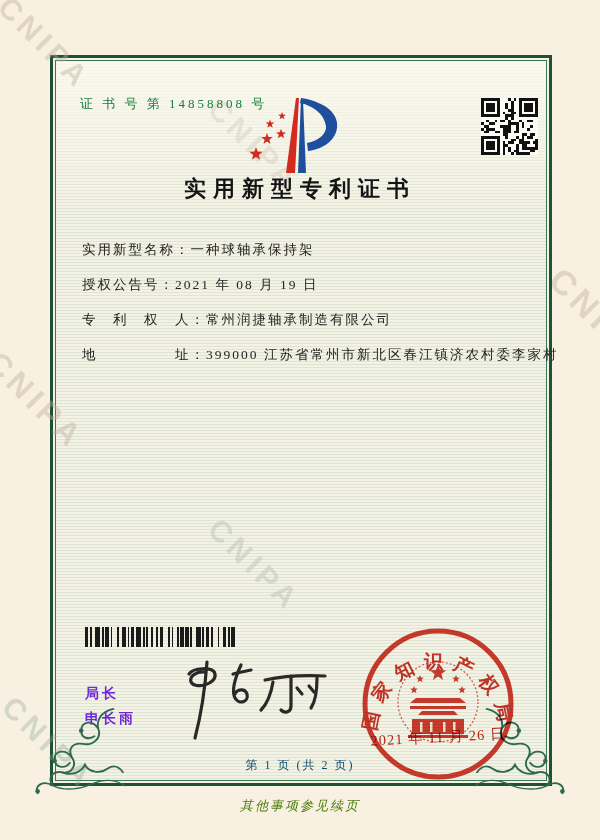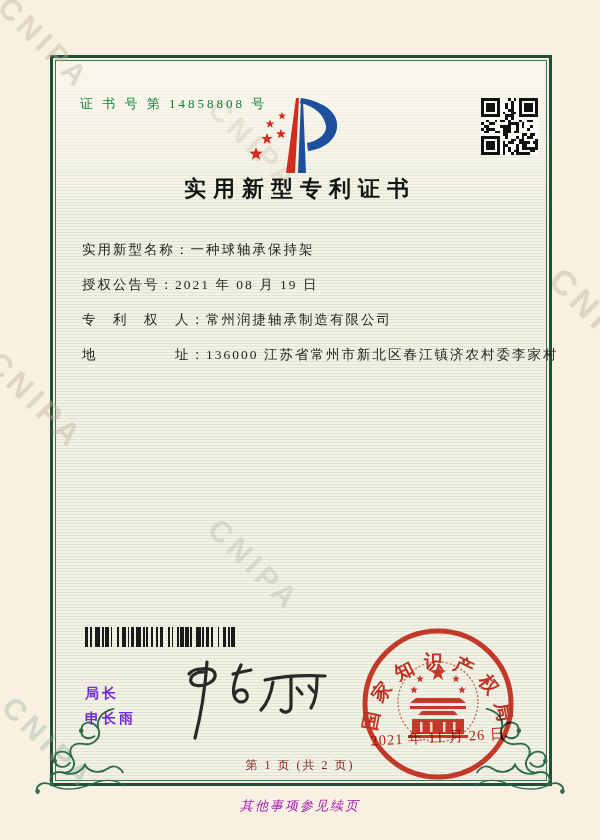--- a/index.html
+++ b/index.html
@@ -62,23 +62,23 @@
 
   
   .seal{position:absolute;left:360px;top:626px;width:156px;height:156px;
     mix-blend-mode:multiply;opacity:.93;}
   .seal-date{position:absolute;left:368px;top:728px;width:140px;text-align:center;
     font-size:14.5px;letter-spacing:1px;color:#c2271c;transform:rotate(-3deg);
     mix-blend-mode:multiply;}
 
   
   .page-num{position:absolute;left:0;top:757px;width:100%;text-align:center;
-    font-size:12px;letter-spacing:2px;color:#7f1d1d;}
+    font-size:12px;letter-spacing:2px;color:#0c4a6e;}
   .cont-note{position:absolute;left:0;top:797px;width:100%;text-align:center;
-    font-size:13px;letter-spacing:2px;font-style:italic;color:#a21caf;}
+    font-size:13px;letter-spacing:2px;font-style:italic;color:#4d7c0f;}
 </style>
 </head>
 <body>
 
 <div class="page">
 
   <div class="cert-border">
     <div class="cert-inner"></div>
   </div>
 
@@ -253,21 +253,21 @@
       <rect x="16" y="20" width="1" height="1" fill="#111"></rect>
       <rect x="17" y="20" width="1" height="1" fill="#111"></rect>
     </svg>
 
   <h1 class="title">实用新型专利证书</h1>
 
   <div class="fields">
     <div class="field-row"><span class="flabel">实用新型名称：</span><span class="fvalue">一种球轴承保持架</span></div>
     <div class="field-row"><span class="flabel">授权公告号：</span><span class="fvalue">2021 年 08 月 19 日</span></div>
     <div class="field-row"><span class="flabel">专　利　权　人：</span><span class="fvalue">常州润捷轴承制造有限公司</span></div>
-    <div class="field-row"><span class="flabel">地　　　　　址：</span><span class="fvalue">136000 江苏省常州市新北区春江镇济农村委李家村</span></div>
+    <div class="field-row"><span class="flabel">地　　　　　址：</span><span class="fvalue">399000 江苏省常州市新北区春江镇济农村委李家村</span></div>
   </div>
 
 
   <svg class="barcode" id="barcode" viewBox="0 0 152 20" preserveAspectRatio="none" shape-rendering="crispEdges">
       <rect x="0.0" y="0" width="3.4" height="20" fill="#1a1a1a"></rect>
       <rect x="5.1" y="0" width="1.7" height="20" fill="#1a1a1a"></rect>
       <rect x="10.2" y="0" width="5.1" height="20" fill="#1a1a1a"></rect>
       <rect x="17.0" y="0" width="1.7" height="20" fill="#1a1a1a"></rect>
       <rect x="20.4" y="0" width="3.4" height="20" fill="#1a1a1a"></rect>
       <rect x="25.5" y="0" width="1.7" height="20" fill="#1a1a1a"></rect>

